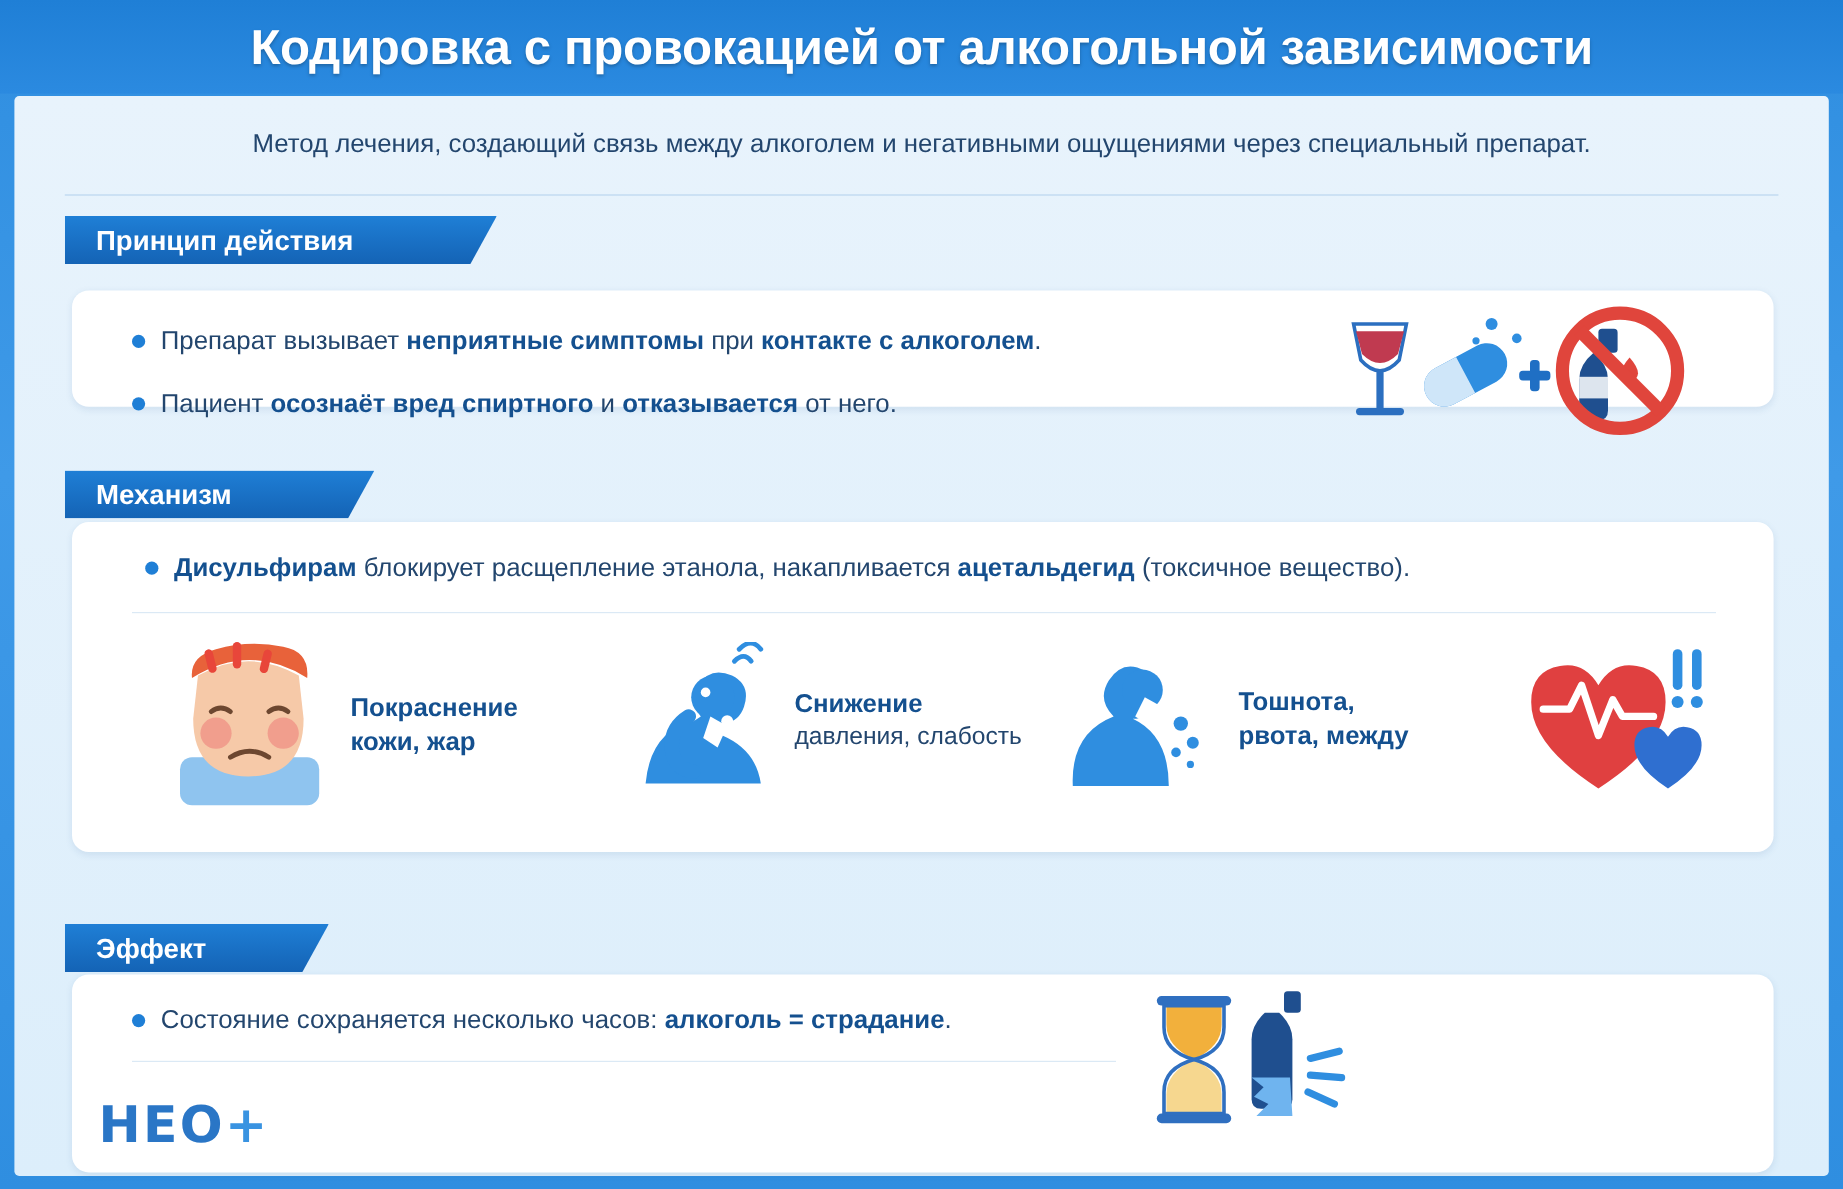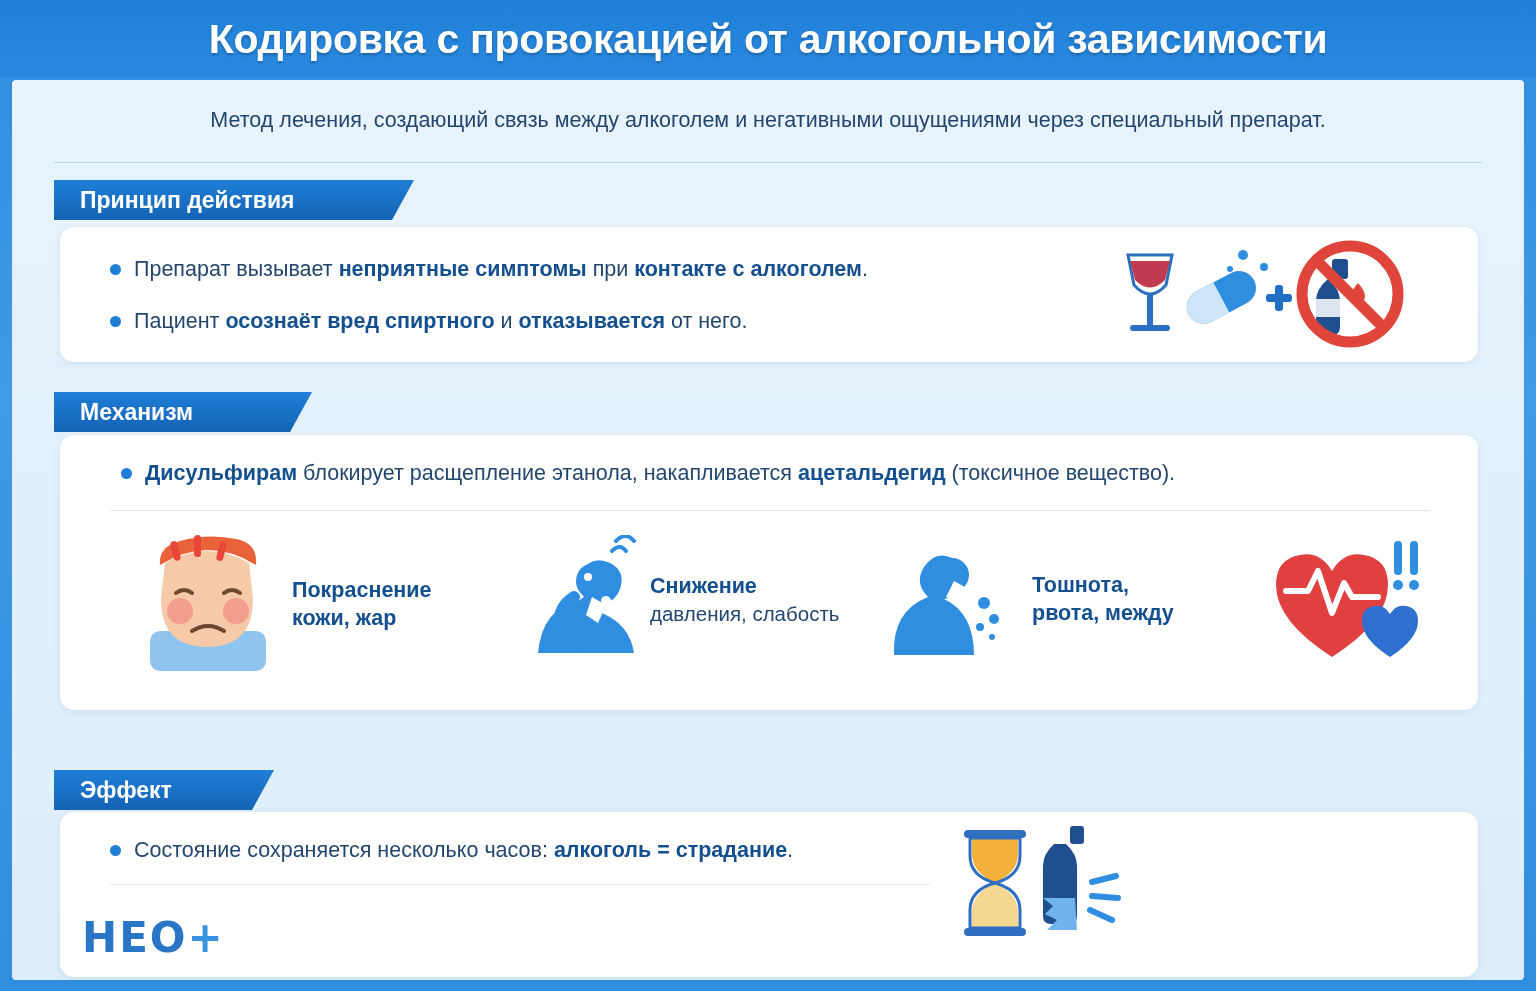--- a/index.html
+++ b/index.html
@@ -163,21 +163,21 @@
 
   <div class="panel">
 
     <div class="intro">Метод лечения, создающий связь между алкоголем и негативными ощущениями через специальный препарат.</div>
     <div class="intro-rule"></div>
 
     <div class="sec-tab left-notch" style="left:42px; top:100px; width:360px;">
       <span>Принцип действия</span>
     </div>
 
-    <div class="card" style="left:48px; top:147px; width:1418px; height:135px;">
+    <div class="card" style="left:48px; top:162px; width:1418px; height:97px;">
 
       <div class="bullet-row" style="left:50px; top:28px; width:940px;">
         <span class="dot"></span>
         <span>Препарат вызывает <b class="blue">неприятные симптомы</b> при <b class="blue">контакте с алкоголем</b>.</span>
       </div>
 
       <div class="bullet-row" style="left:50px; top:80px; width:940px;">
         <span class="dot"></span>
         <span>Пациент <b class="blue">осознаёт вред спиртного</b> и <b class="blue">отказывается</b> от него.</span>
       </div>
@@ -263,21 +263,21 @@
           <circle cx="74" cy="46" r="18" fill="#2f8ee0"></circle>
           <circle cx="68" cy="42" r="4" fill="#ffffff"></circle>
           <path d="M54 62 q-16 10 -14 28 q2 16 18 18" stroke="#2f8ee0" stroke-width="12" fill="none" stroke-linecap="round"></path>
           <path d="M72 62 l14 8 l-8 18 l-12 -8z" fill="#ffffff"></path>
           <g stroke="#2f8ee0" stroke-width="4" fill="none" stroke-linecap="round">
             <path d="M92 16 q8 -8 14 0"></path>
             <path d="M96 6 q10 -10 18 0"></path>
           </g>
           <circle cx="86" cy="66" r="5" fill="#ffffff"></circle>
         </svg>
-        <div class="sym-text" style="margin-left:0;">
+        <div class="sym-text" style="margin-left:12px;">
           <span class="strong">Снижение</span>
           <span>давления, слабость</span>
         </div>
       </div>
 
       <div class="sym" style="left:820px; top:100px;">
         <svg width="130" height="130" viewBox="0 0 130 130">
           <path d="M14 120 q-2 -44 34 -58 q-14 -14 -4 -30 q12 -18 30 -8 q16 10 8 28 q-6 12 -18 12 q30 14 30 56z" fill="#2f8ee0"></path>
           <circle cx="72" cy="40" r="17" fill="#2f8ee0"></circle>
           <path d="M74 46 l18 10 l-10 16 l-16 -10z" fill="#ffffff"></path>

